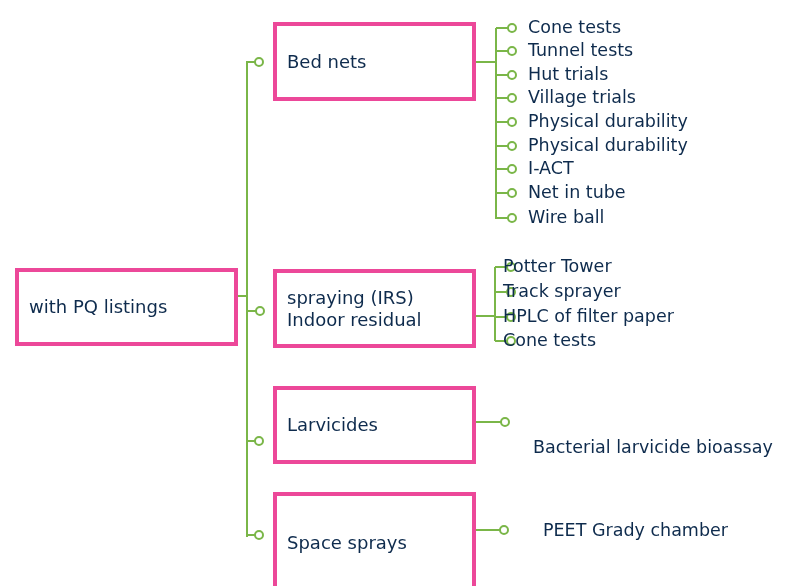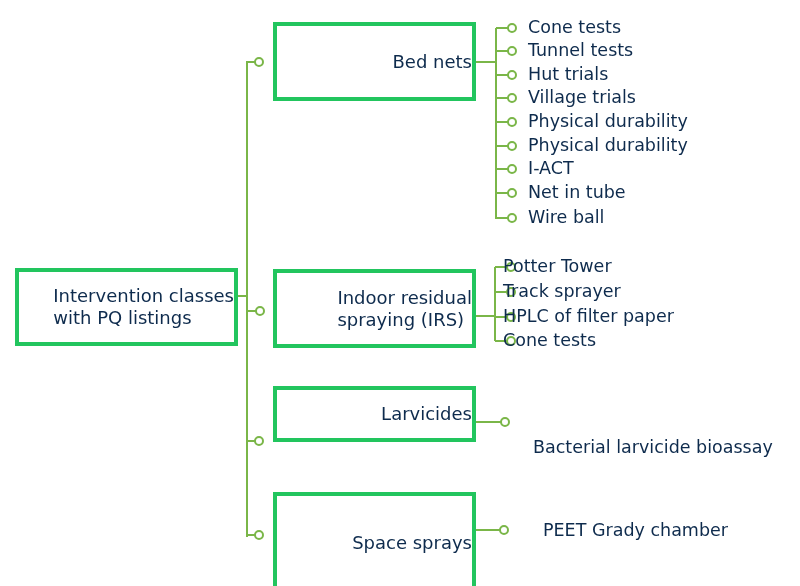--- a/index.html
+++ b/index.html
@@ -1,21 +1,21 @@
 <!DOCTYPE html>
 <html><head>
 <meta charset="utf-8">
 <style>
   html, body { margin: 0; padding: 0; background: #ffffff; }
   body { width: 800px; height: 586px; position: relative; overflow: hidden;
          font-family: "DejaVu Sans", sans-serif; color: #0e2b4d; }
   svg.links { position: absolute; left: 0; top: 0; width: 800px; height: 586px; }
-  .box { position: absolute; box-sizing: border-box; border: 4px solid #22c55e;
+  .box { position: absolute; box-sizing: border-box; border: 4px solid #ec4899;
          background: #fff; display: flex; align-items: center; padding-left: 10px;
-         font-size: 18px; line-height: 22px; color: #0e2b4d; justify-content: flex-end; }
+         font-size: 18px; line-height: 22px; color: #0e2b4d; }
   .leaf { position: absolute; font-size: 17.5px; line-height: 20px; color: #0e2b4d; white-space: nowrap; }
 </style>
 </head>
 <body>
 
 <svg class="links" xmlns="http://www.w3.org/2000/svg">
 
   <line x1="237" y1="296" x2="247" y2="296" stroke="#7ab648" stroke-width="2"></line>
 
   <line x1="247" y1="61" x2="247" y2="537" stroke="#7ab648" stroke-width="2"></line>
@@ -67,35 +67,34 @@
 
   <line x1="475" y1="422" x2="501" y2="422" stroke="#7ab648" stroke-width="2"></line>
   <circle cx="505" cy="422" r="4" stroke="#7ab648" stroke-width="2" fill="#fff"></circle>
 
   <line x1="475" y1="530" x2="500" y2="530" stroke="#7ab648" stroke-width="2"></line>
   <circle cx="504" cy="530" r="4" stroke="#7ab648" stroke-width="2" fill="#fff"></circle>
 </svg>
 
 <div class="box" style="left:15px; top:268px; width:223px; height:78px;">
   <div>
-    <div>Intervention classes</div>
     <div>with PQ listings</div>
   </div>
 </div>
 
 <div class="box" style="left:273px; top:22px; width:203px; height:79px;">
   <div>Bed nets</div>
 </div>
 <div class="box" style="left:273px; top:269px; width:203px; height:79px;">
   <div>
+    <div>spraying (IRS)</div>
     <div>Indoor residual</div>
-    <div>spraying (IRS)</div>
   </div>
 </div>
-<div class="box" style="left:273px; top:386px; width:203px; height:56px;">
+<div class="box" style="left:273px; top:386px; width:203px; height:78px;">
   <div>Larvicides</div>
 </div>
 <div class="box" style="left:273px; top:492px; width:203px; height:102px;">
   <div>Space sprays</div>
 </div>
 
 <div id="bn-leaves">
     <div class="leaf" style="left: 528px; top: 17px;">Cone tests</div>
     <div class="leaf" style="left: 528px; top: 40px;">Tunnel tests</div>
     <div class="leaf" style="left: 528px; top: 64px;">Hut trials</div>

